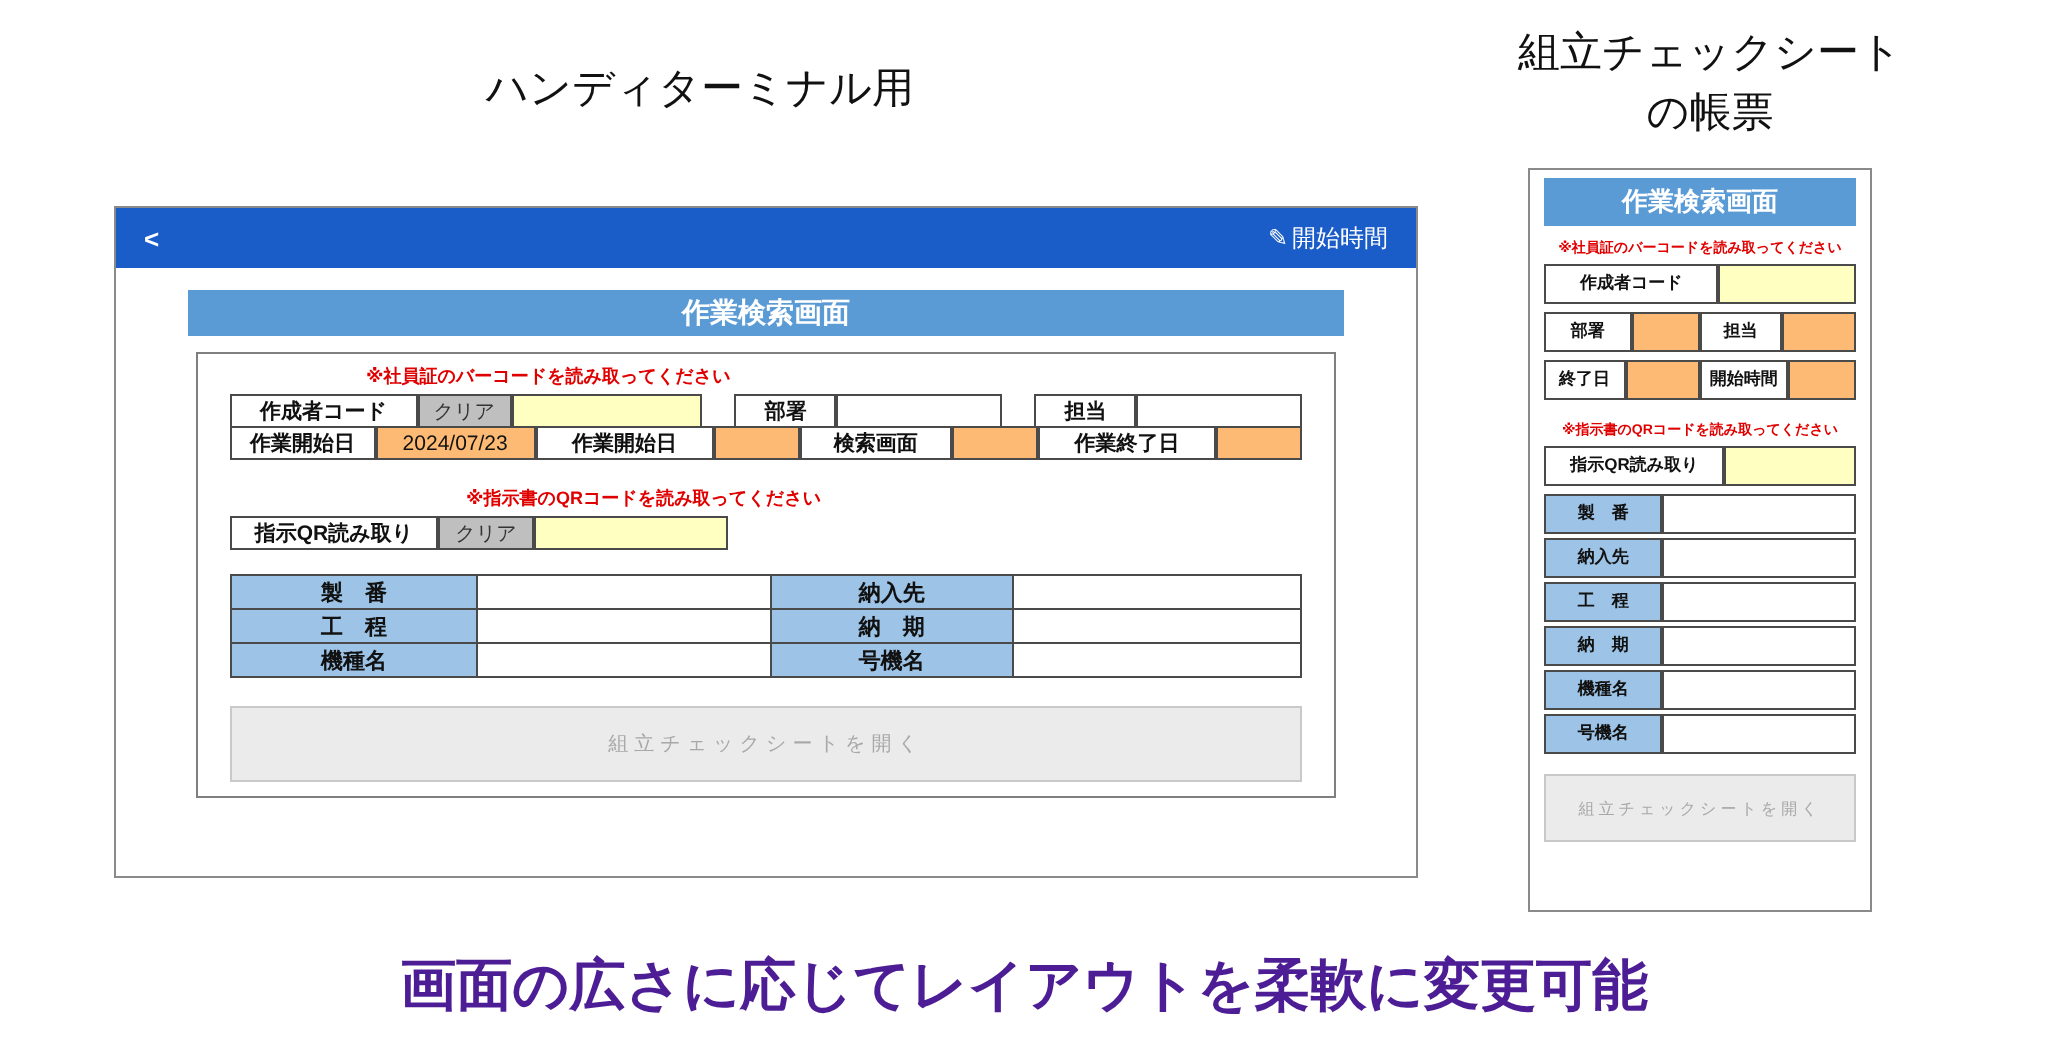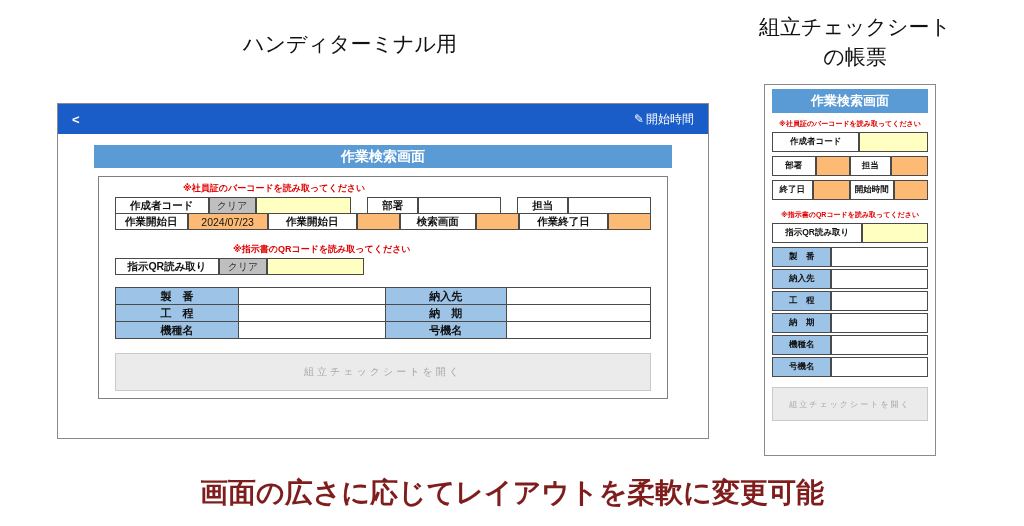--- a/index.html
+++ b/index.html
@@ -6,21 +6,21 @@
   html,body { background:#fff; }
   body {
     width:1024px; height:526px; position:relative; overflow:hidden;
     font-family:"Liberation Sans","DejaVu Sans",sans-serif; color:#111;
   }
 
   
   .caption-tablet { position:absolute; left:150px; top:30px; width:400px; text-align:center; font-size:21px; }
   .caption-handy  { position:absolute; left:715px; top:12px; width:280px; text-align:center; font-size:21px; line-height:30px; }
   .bottom-caption { position:absolute; left:0; top:474px; width:100%; text-align:center;
-                    font-size:28px; font-weight:bold; color:#7f1d1d; }
+                    font-size:28px; font-weight:bold; color:#4c1d95; }
 
   
   .tablet-window { position:absolute; left:57px; top:103px; width:652px; height:336px;
                    background:#fff; border:1px solid #8a8a8a; }
   .titlebar { height:30px; background:#1a5dc8; color:#fff; display:flex; align-items:center;
               padding:0 14px; font-size:12px; font-weight:bold; }
   .titlebar .back { margin-right:14px; font-size:13px; cursor:pointer; }
   .titlebar .menu { margin-left:auto; font-weight:normal; font-size:12px; display:flex; gap:2px;
                     align-items:center; cursor:pointer; }
   .screen-header { margin:11px 36px 0; height:23px; line-height:23px; background:#5b9bd5;

